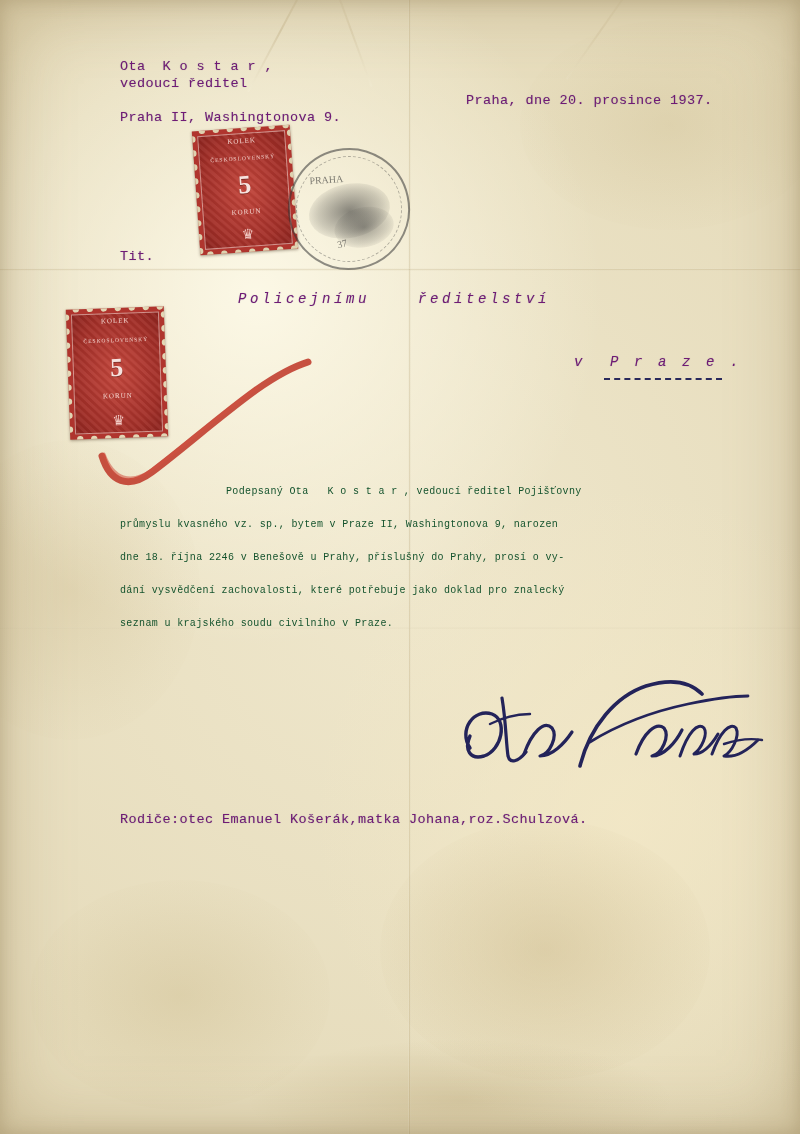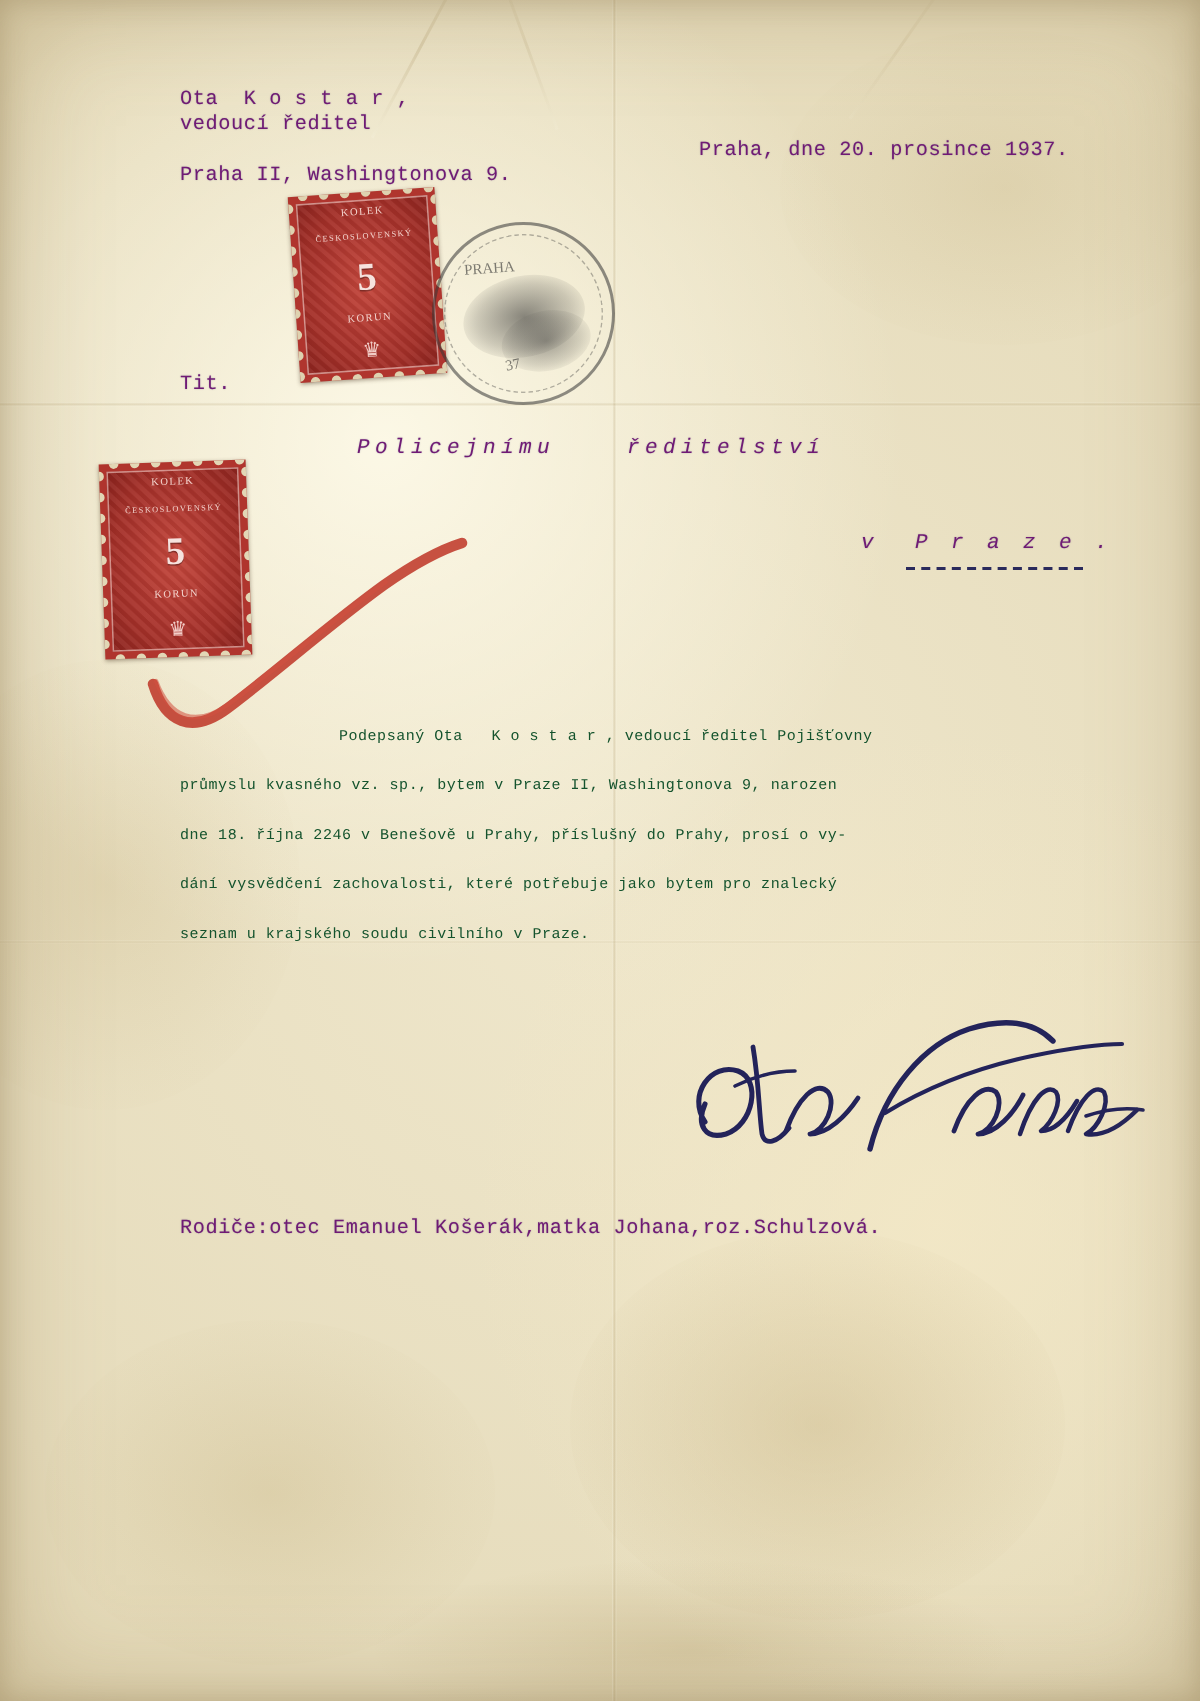--- a/index.html
+++ b/index.html
@@ -186,21 +186,21 @@
 
   <div class="typed" style="left:120px; top:232px;margin-top:16px;">Tit.</div>
 
   <div class="typed spaced" style="left:238px; top:291px; font-size:14px;">Policejnímu    ředitelství</div>
   <div class="typed spaced" style="left:574px; top:354px; font-size:14px;">v  P r a z e .</div>
   <div class="rule-line" style="left:604px; top:378px; width:118px;"></div>
 
   <div class="body-line" style="left:226px; top:486px;">Podepsaný Ota   K o s t a r , vedoucí ředitel Pojišťovny</div>
   <div class="body-line" style="left:120px; top:519px;">průmyslu kvasného vz. sp., bytem v Praze II, Washingtonova 9, narozen</div>
   <div class="body-line" style="left:120px; top:552px;">dne 18. října 2246 v Benešově u Prahy, příslušný do Prahy, prosí o vy-</div>
-  <div class="body-line" style="left:120px; top:585px;">dání vysvědčení zachovalosti, které potřebuje jako bytem pro znalecký</div>
+  <div class="body-line" style="left:120px; top:585px;">dání vysvědčení zachovalosti, které potřebuje jako doklad pro znalecký</div>
   <div class="body-line" style="left:120px; top:618px;">seznam u krajského soudu civilního v Praze.</div>
 
   <div class="typed" style="left:120px; top:811px;">Rodiče:otec Emanuel Košerák,matka Johana,roz.Schulzová.</div>
 
   <div class="stamp-wrap" style="left:196px; top:128px; width:98px; height:124px; transform: rotate(-4deg);">
     <div class="stamp" style="inset:0; position:absolute; width:98px; height:124px;">
       <div class="inner">
         <div class="top-txt">KOLEK</div>
         <div class="top-txt" style="font-size:5.5px;">ČESKOSLOVENSKÝ</div>
         <div class="val">5</div>

